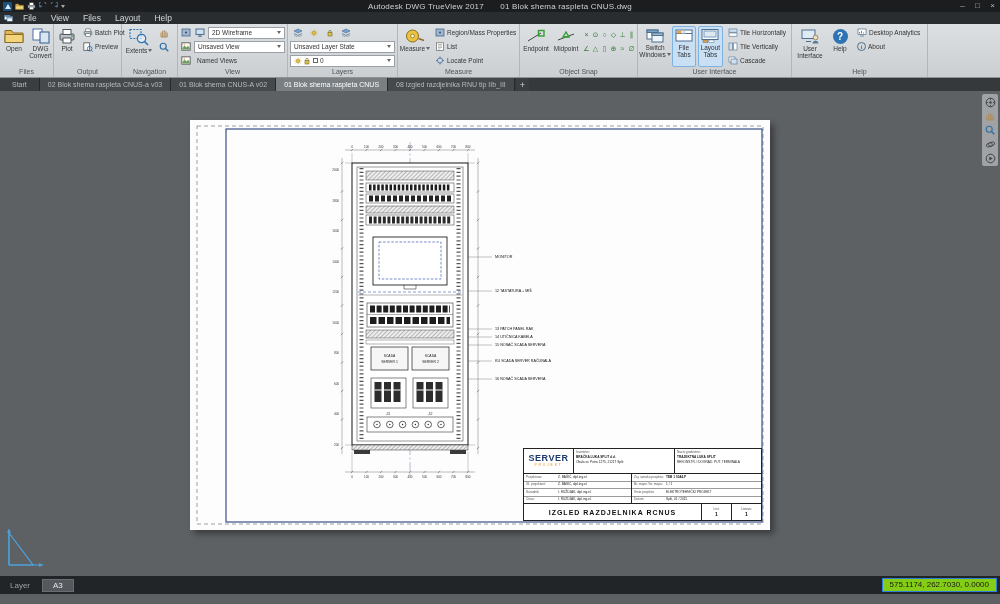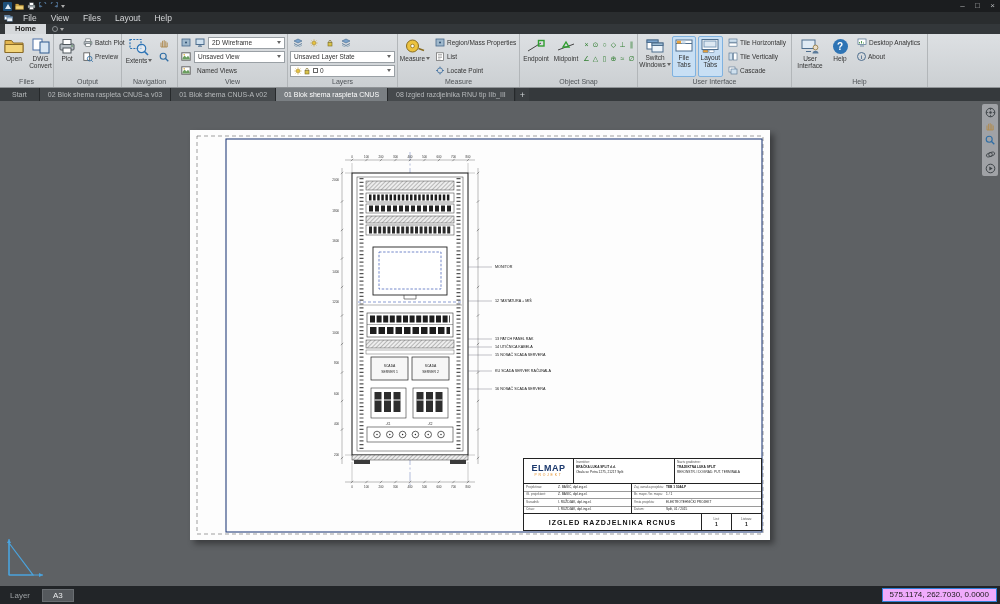--- a/index.html
+++ b/index.html
@@ -90,21 +90,21 @@
 
 
 .navbar{position:absolute;right:2px;top:3px;width:16px;background:rgba(225,228,231,.5);border-radius:2px;display:flex;flex-direction:column;align-items:center;padding:2px 0;gap:2px}
 .navbtn{width:13px;height:12px;display:flex;align-items:center;justify-content:center}
 .ucs{position:absolute;left:3px;top:432px}
 
 
 .statusbar{height:18px;background:#222528;display:flex;align-items:center;position:relative}
 .model-tab{font-size:8px;color:#9ca0a3;padding:0 10px}
 .layout-tab{font-size:8px;color:#e8eaeb;background:#55595d;border:1px solid #6a6e72;padding:1px 10px;margin-left:2px}
-.coords{margin-left:auto;margin-right:3px;background:#f0abfc;border:1px solid #2f7fd6;color:#1a1a1a;font-size:8px;padding:0 7px;height:14px;line-height:12px}
+.coords{margin-left:auto;margin-right:3px;background:#84cc16;border:1px solid #2f7fd6;color:#1a1a1a;font-size:8px;padding:0 7px;height:14px;line-height:12px}
 </style>
 </head>
 <body>
 
 <svg width="0" height="0" style="position:absolute" aria-hidden="true">
 <defs>
 <symbol id="i-folder" viewBox="0 0 20 16">
         <path d="M1 2.5h6.5l2 2.5H19v9.5H1z" fill="#e3b64f" stroke="#8a6b28" stroke-width="1"></path>
         <path d="M1 6.5h18v8H1z" fill="#f2d47a" stroke="#8a6b28" stroke-width="1"></path>
       </symbol>
@@ -256,47 +256,44 @@
           <use href="#i-printer"></use>
         </svg>
       <svg width="8" height="8">
           <use href="#i-undo"></use>
         </svg>
       <svg width="8" height="8">
           <use href="#i-undo" transform="translate(8,0) scale(-1,1)"></use>
         </svg>
       <span class="tri lt"></span>
     </div>
+    <div class="title-center">
+      <span>Autodesk DWG TrueView 2017</span>
+      <span>01 Blok shema raspleta CNUS.dwg</span>
+    </div>
     <div class="win-controls">
       <div class="win-btn">–</div>
       <div class="win-btn">□</div>
       <div class="win-btn close">×</div>
     </div>
   </div>
 
   <div class="menubar">
     <span class="menu-app">
         <svg width="9" height="8">
           <use href="#i-window"></use>
         </svg>
       </span>
     <span class="menu-item">File</span>
     <span class="menu-item">View</span>
     <span class="menu-item">Files</span>
     <span class="menu-item">Layout</span>
     <span class="menu-item">Help</span>
   </div>
 
-  <div class="ribbon-tabrow">
-    <div class="ribbon-tab">Home</div>
-    <div class="ribbon-opt">
-      <span class="circ"></span>
-      <span class="tri lt"></span>
-    </div>
-  </div>
 
   <div class="ribbon">
 
     <div class="panel" style="width:54px">
       <div class="pbody">
         <div class="bigbtn" style="width:25px">
           <svg width="20" height="16">
               <use href="#i-folder"></use>
             </svg>
           <span>Open</span>
@@ -741,21 +738,21 @@
           <text x="149" y="234" class="t30" text-anchor="end">800</text>
           <text x="149" y="264.5" class="t30" text-anchor="end">600</text>
           <text x="149" y="295" class="t30" text-anchor="end">400</text>
           <text x="149" y="325.5" class="t30" text-anchor="end">200</text>
         </g>
       </svg>
 
       <div class="titleblock">
         <div class="tb-row tb-top">
           <div class="tb-logo">
-            <div class="tb-logo1">ELMAP</div>
+            <div class="tb-logo1">SERVER</div>
             <div class="tb-logo2">PROJEKT</div>
           </div>
           <div class="tb-cell" style="width:101px">
             <div class="tb-xs tb-lab">Investitor:</div>
             <div class="tb-xs tb-b">BRAČKA LUKA SPLIT d.d.</div>
             <div class="tb-xs">Obala sv. Petra 1275, 21217 Split</div>
           </div>
           <div class="tb-cell" style="flex:1;border-right:none">
             <div class="tb-xs tb-lab">Naziv građevine:</div>
             <div class="tb-xs tb-b">TRAJEKTNA LUKA SPLIT</div>

